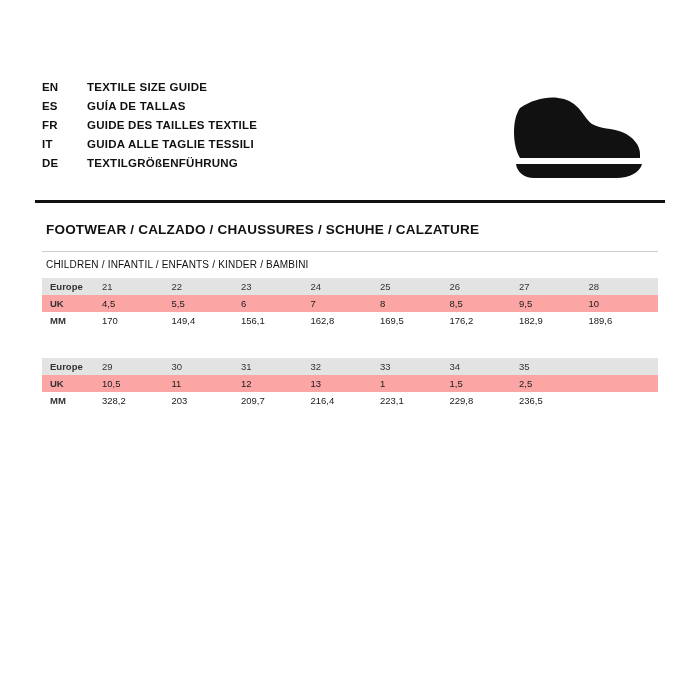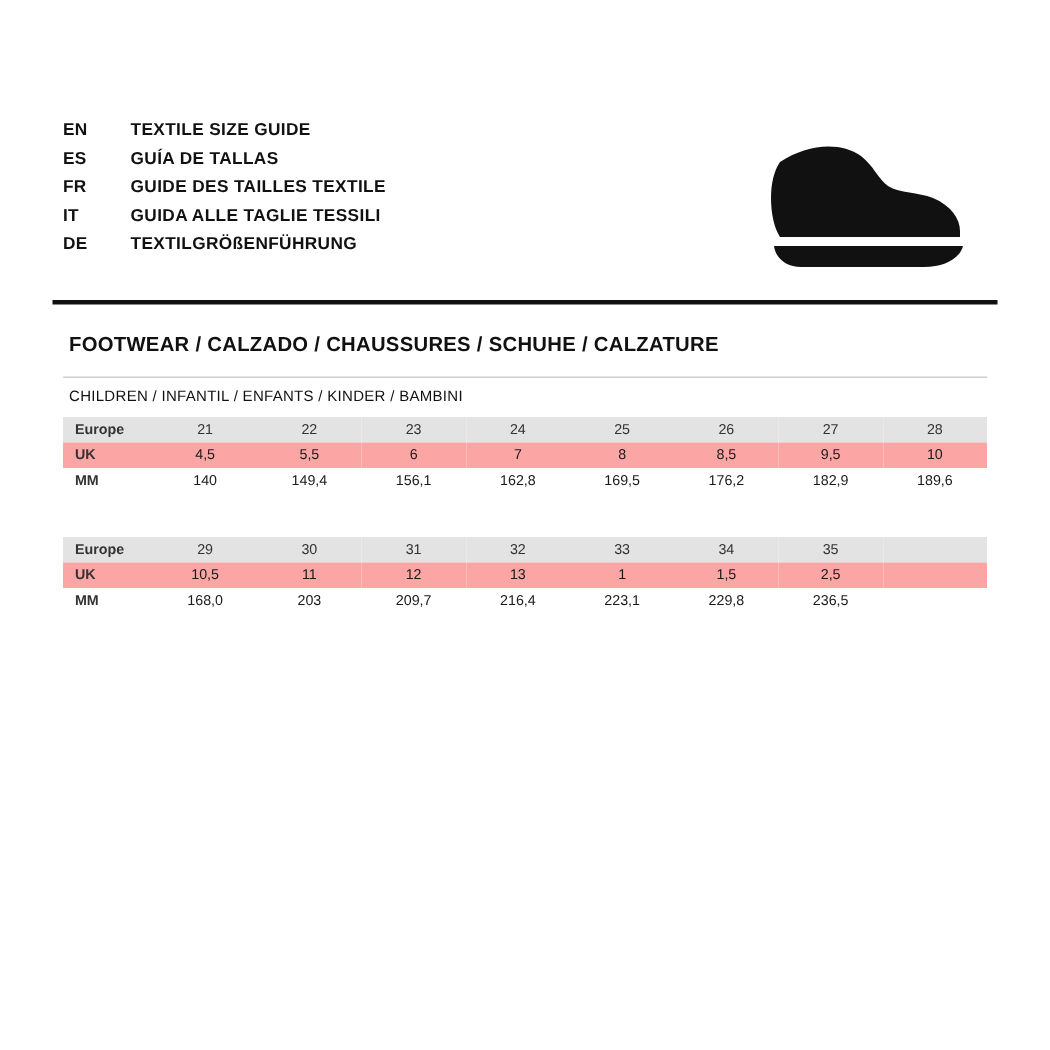--- a/index.html
+++ b/index.html
@@ -120,21 +120,21 @@
     width: 616px;
     border-collapse: collapse;
     table-layout: fixed;
   }
   .table-1 { top: 238px; }
   .table-2 { top: 318px; }
 
   .size-table td {
     height: 17px;
     font-size: 9.5px;
-    text-align: center;
+    text-align: left;
     color: #1a1a1a;
     padding: 0;
     vertical-align: middle;
   }
 
   .size-table tr.row-head td {
     background: #e3e3e3;
     color: #333333;
     font-size: 9.5px;
   }
@@ -219,21 +219,21 @@
         <td>5,5</td>
         <td>6</td>
         <td>7</td>
         <td>8</td>
         <td>8,5</td>
         <td>9,5</td>
         <td>10</td>
       </tr>
       <tr class="row-plain">
         <td class="rowlabel">MM</td>
-        <td>140</td>
+        <td>170</td>
         <td>149,4</td>
         <td>156,1</td>
         <td>162,8</td>
         <td>169,5</td>
         <td>176,2</td>
         <td>182,9</td>
         <td>189,6</td>
       </tr>
     </tbody>
   </table>
@@ -257,21 +257,21 @@
         <td>11</td>
         <td>12</td>
         <td>13</td>
         <td>1</td>
         <td>1,5</td>
         <td>2,5</td>
         <td></td>
       </tr>
       <tr class="row-plain">
         <td class="rowlabel">MM</td>
-        <td>168,0</td>
+        <td>328,2</td>
         <td>203</td>
         <td>209,7</td>
         <td>216,4</td>
         <td>223,1</td>
         <td>229,8</td>
         <td>236,5</td>
         <td></td>
       </tr>
     </tbody>
   </table>

